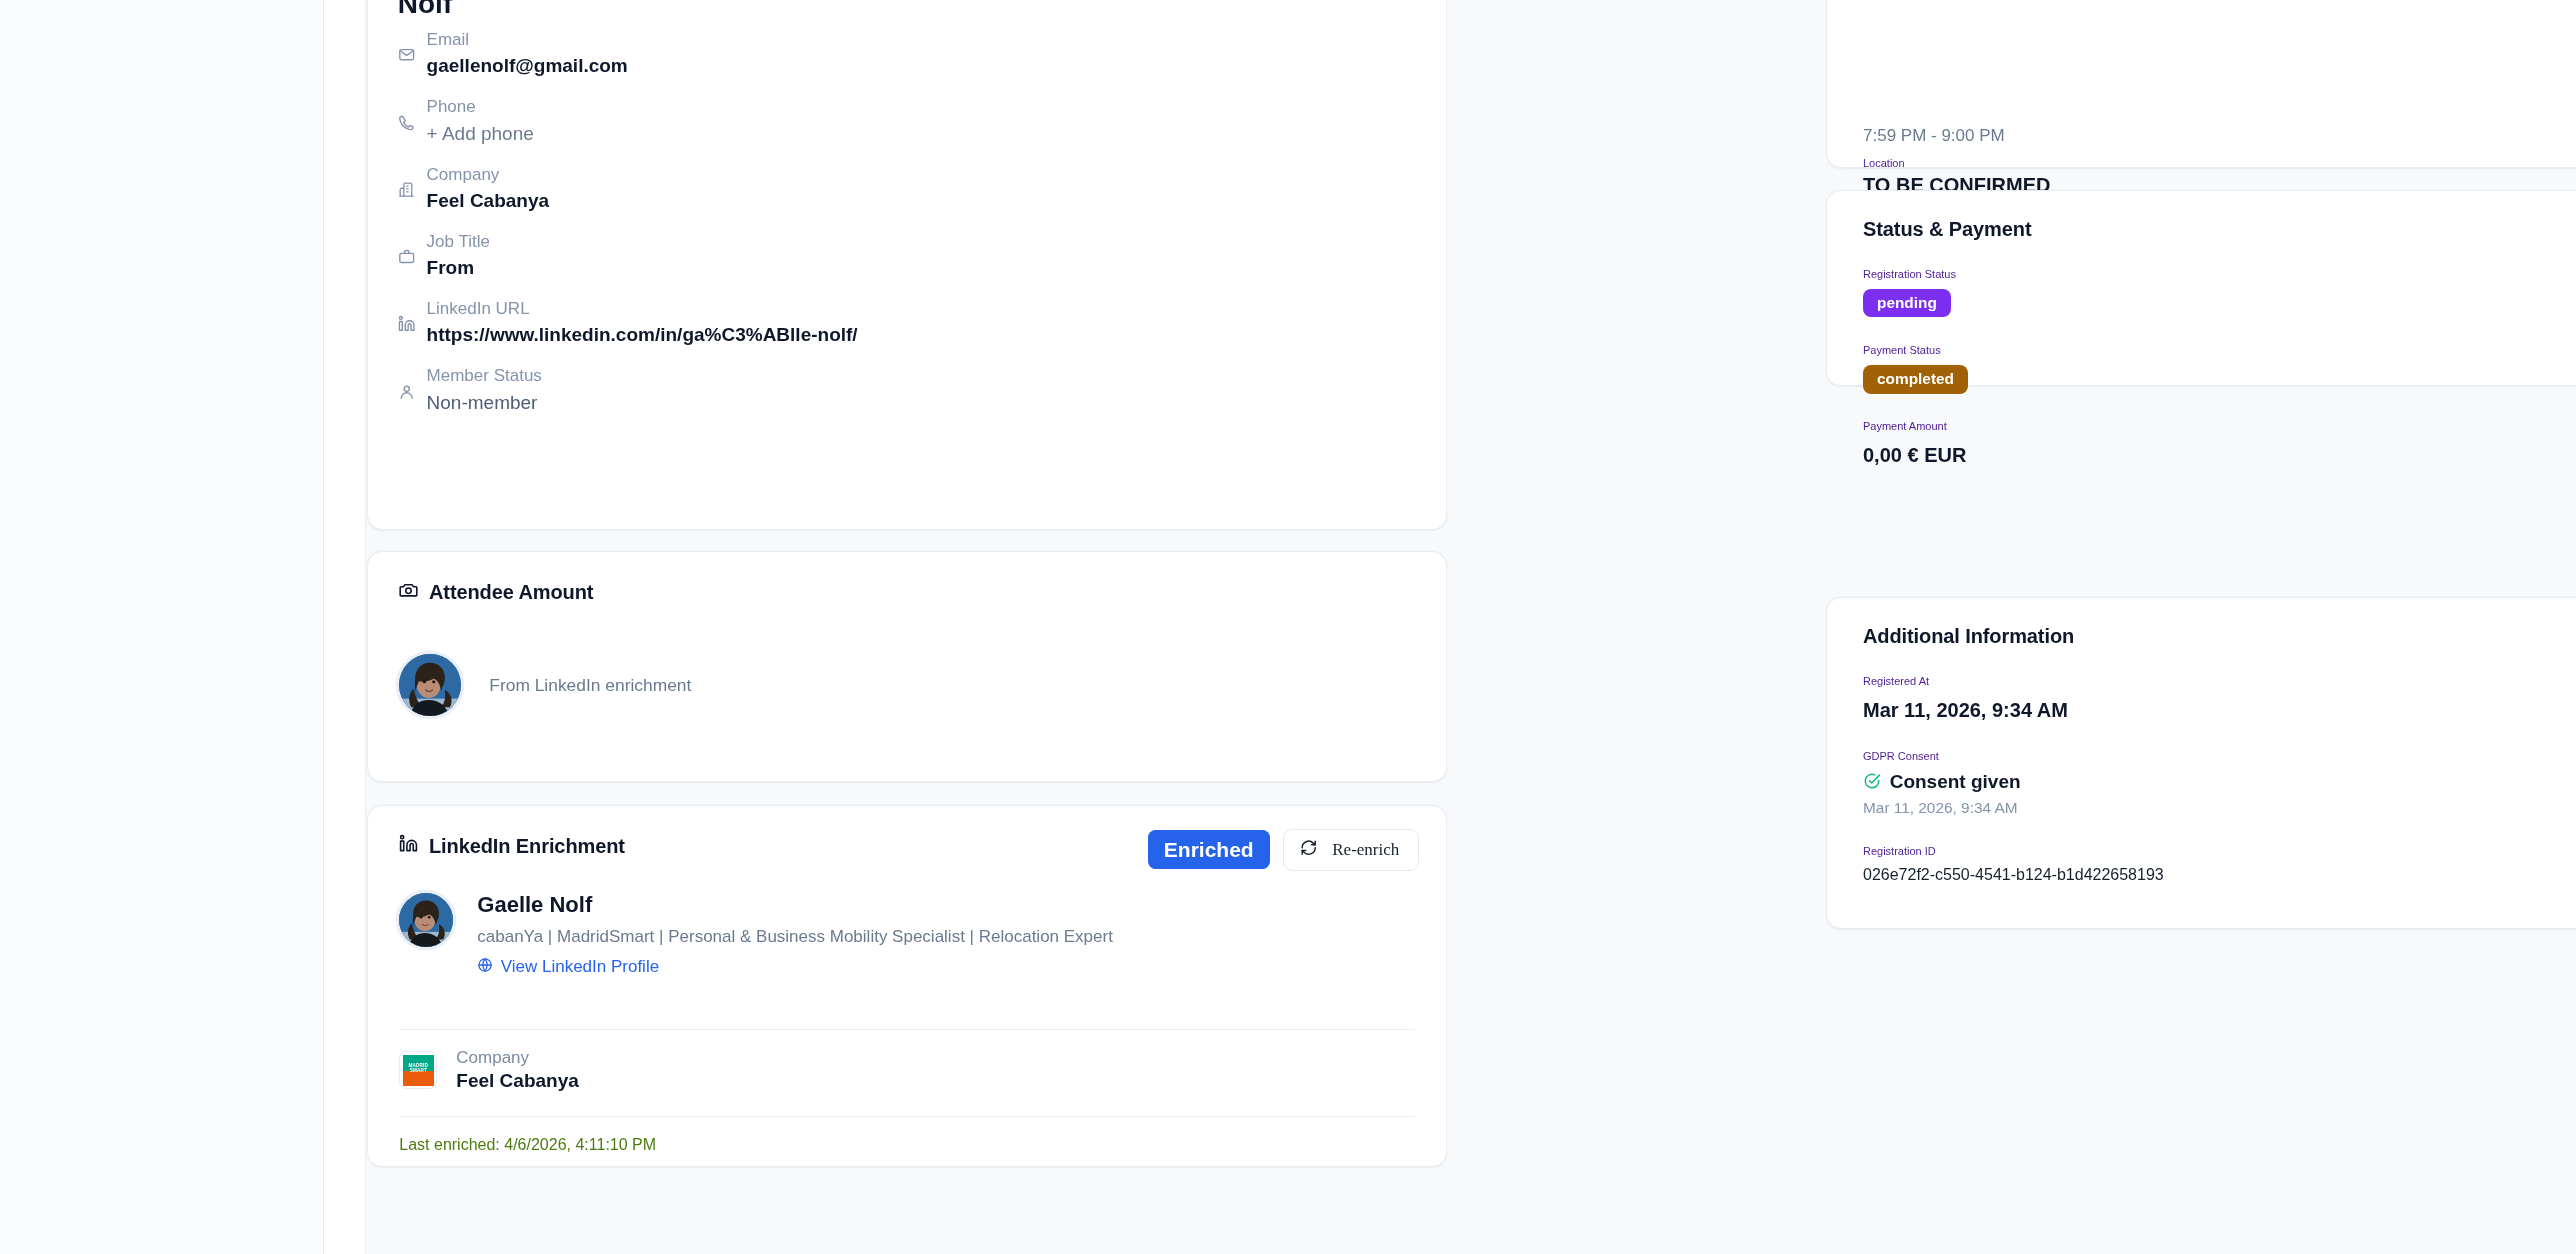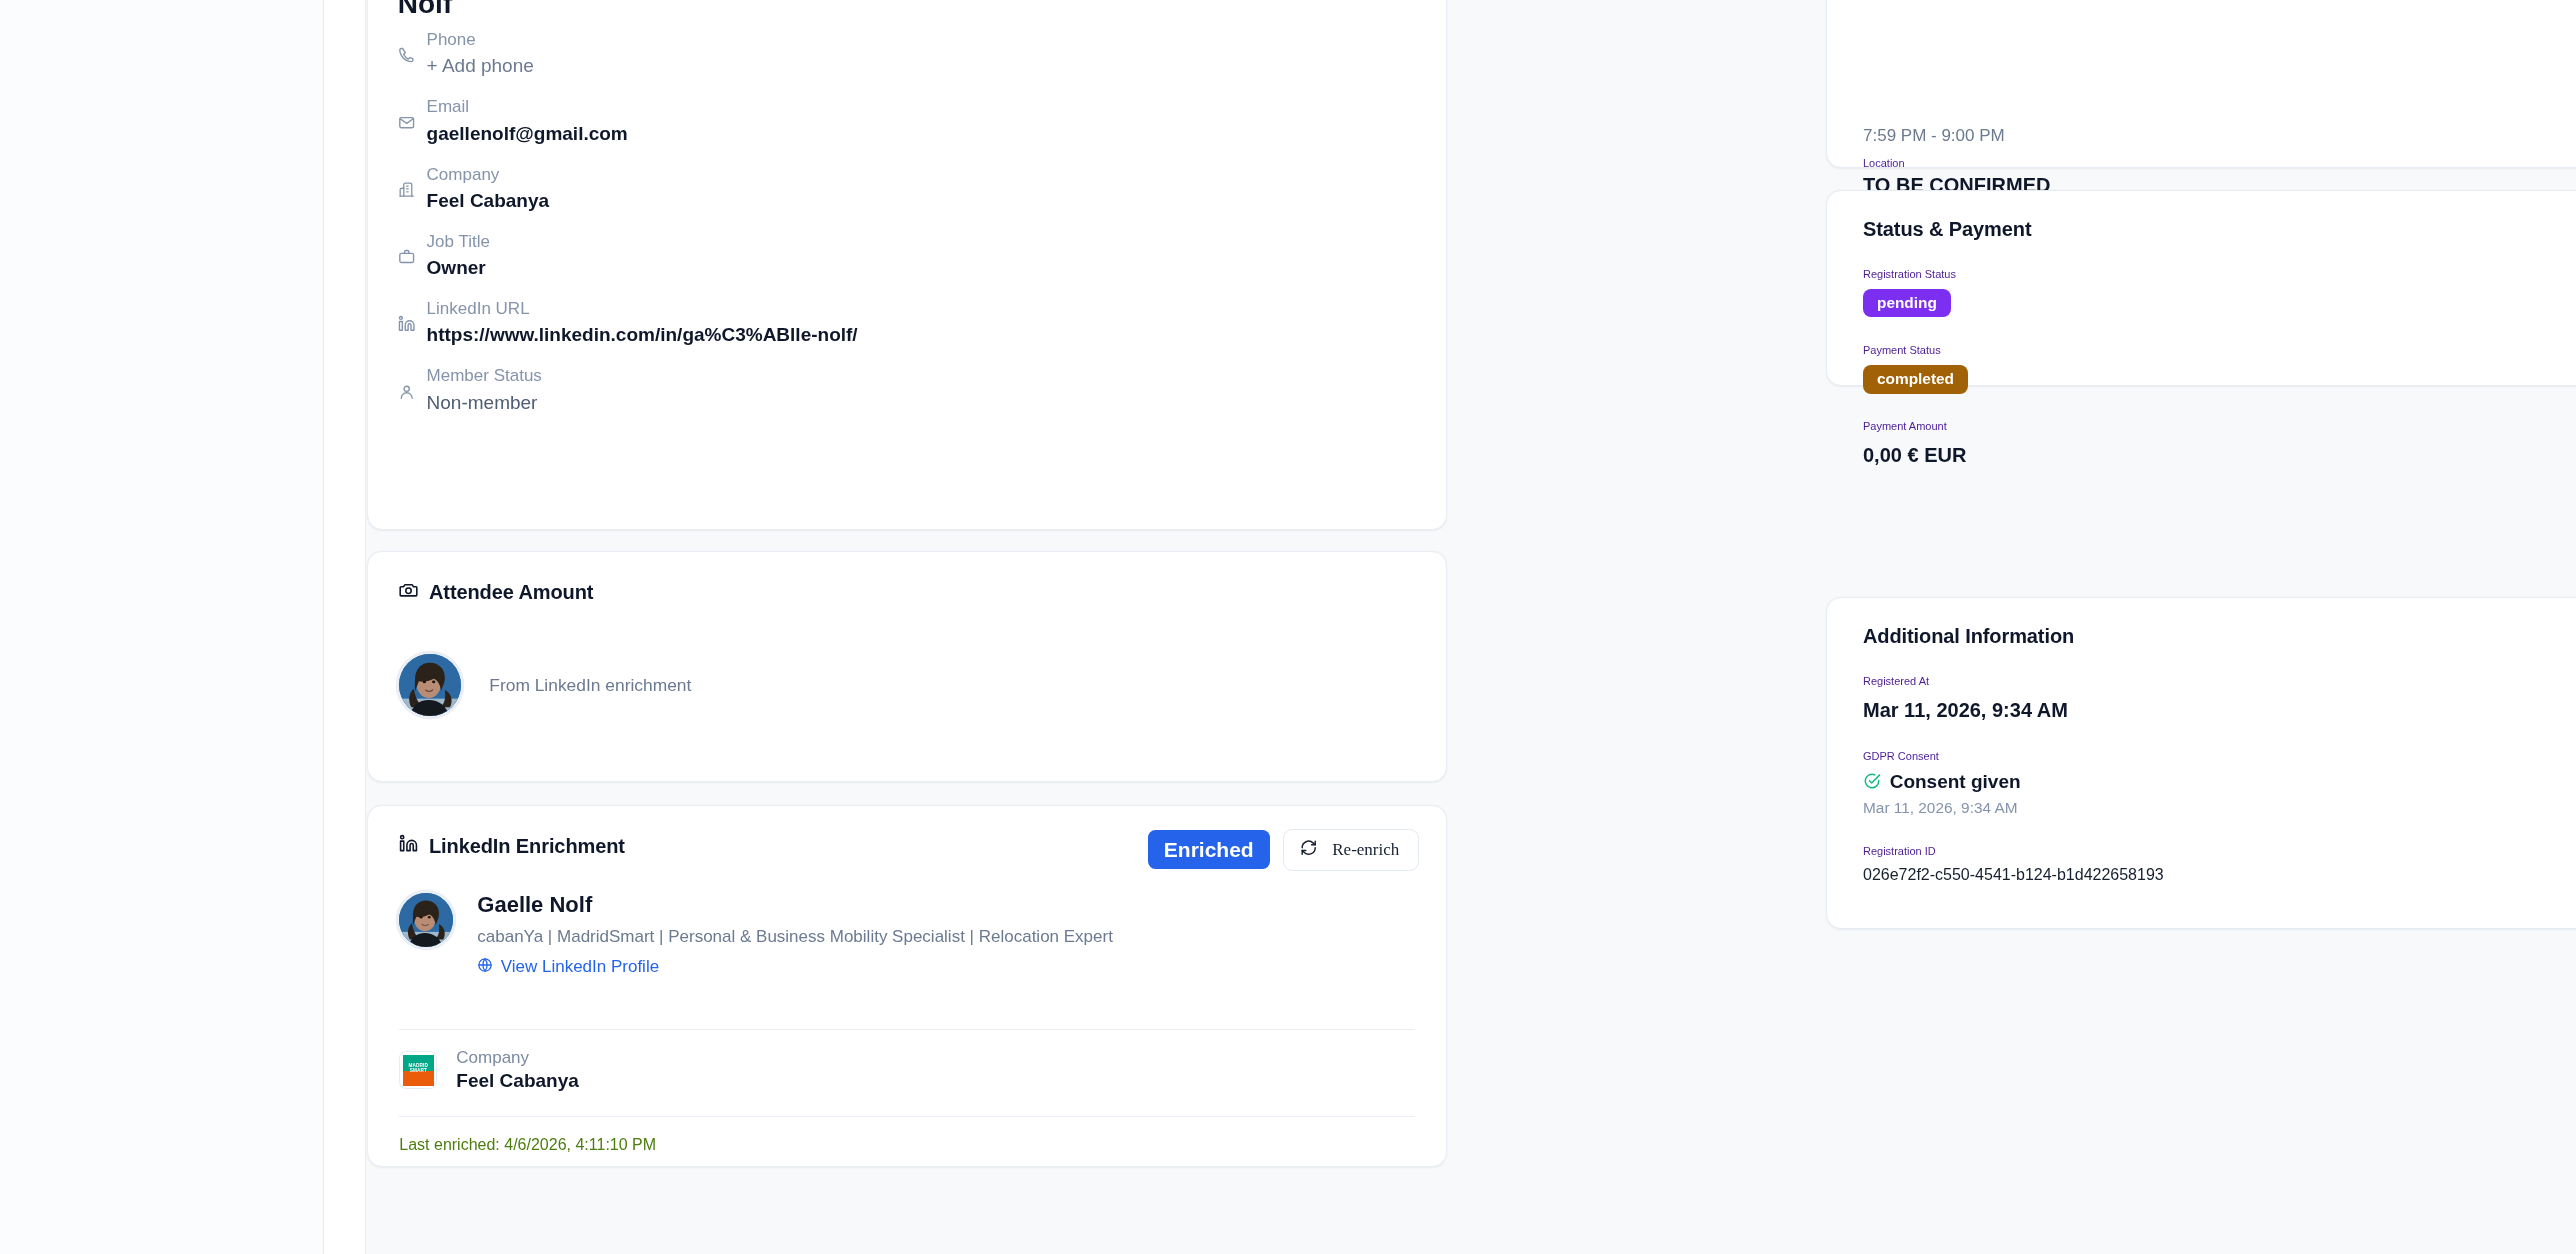--- a/index.html
+++ b/index.html
@@ -162,39 +162,39 @@
 <div class="content">
 
   <section class="card" id="contact-card">
     <div class="cut-name">Nolf</div>
 
     <div class="field-list">
 
       <div class="field">
         <span class="ficon">
           <svg viewBox="0 0 24 24" fill="none" stroke="currentColor" stroke-width="1.9" stroke-linecap="round" stroke-linejoin="round">
+            <rect x="2.5" y="5" width="19" height="14" rx="2"></rect>
+              <path d="M3 6.5l9 6.5 9-6.5"></path>
+          </svg>
+        </span>
+        <span class="fbody">
+          <span class="flabel">Email</span>
+          <span class="fvalue">gaellenolf@gmail.com</span>
+        </span>
+      </div>
+
+      <div class="field">
+        <span class="ficon">
+          <svg viewBox="0 0 24 24" fill="none" stroke="currentColor" stroke-width="1.9" stroke-linecap="round" stroke-linejoin="round">
             <path d="M6.5 3.5h-2a2 2 0 0 0-2 2c0 8.2 7.8 16 16 16a2 2 0 0 0 2-2v-2l-4-1.6-2.2 2.2a14 14 0 0 1-6.4-6.4L10.1 9z"></path>
           </svg>
         </span>
         <span class="fbody">
           <span class="flabel">Phone</span>
           <span class="fvalue linkish">+ Add phone</span>
-        </span>
-      </div>
-
-      <div class="field">
-        <span class="ficon">
-          <svg viewBox="0 0 24 24" fill="none" stroke="currentColor" stroke-width="1.9" stroke-linecap="round" stroke-linejoin="round">
-            <rect x="2.5" y="5" width="19" height="14" rx="2"></rect>
-              <path d="M3 6.5l9 6.5 9-6.5"></path>
-          </svg>
-        </span>
-        <span class="fbody">
-          <span class="flabel">Email</span>
-          <span class="fvalue">gaellenolf@gmail.com</span>
         </span>
       </div>
 
       <div class="field">
         <span class="ficon">
           <svg viewBox="0 0 24 24" fill="none" stroke="currentColor" stroke-width="1.8" stroke-linecap="round" stroke-linejoin="round">
             <path d="M8 21V5a2 2 0 0 1 2-2h7a2 2 0 0 1 2 2v16"></path>
               <path d="M8 10H5a2 2 0 0 0-2 2v9"></path>
             <path d="M3 21h18"></path>
               <path d="M12 7h2M12 11h2M12 15h2"></path>
@@ -208,21 +208,21 @@
 
       <div class="field">
         <span class="ficon">
           <svg viewBox="0 0 24 24" fill="none" stroke="currentColor" stroke-width="1.9" stroke-linecap="round" stroke-linejoin="round">
             <rect x="2.5" y="7.5" width="19" height="12.5" rx="2"></rect>
               <path d="M9 7.5V5.5a2 2 0 0 1 2-2h2a2 2 0 0 1 2 2v2"></path>
           </svg>
         </span>
         <span class="fbody">
           <span class="flabel">Job Title</span>
-          <span class="fvalue">Owner</span>
+          <span class="fvalue">From</span>
         </span>
       </div>
 
       <div class="field">
         <span class="ficon">
           <svg viewBox="0 0 24 24" fill="none" stroke="currentColor" stroke-width="1.9" stroke-linecap="round" stroke-linejoin="round">
             <path d="M16 8a6 6 0 0 1 6 6v7h-4v-7a2 2 0 0 0-4 0v7h-4v-7a6 6 0 0 1 6-6z"></path>
             <rect x="2" y="9" width="4" height="12"></rect>
               <circle cx="4" cy="4" r="2"></circle>
           </svg>

